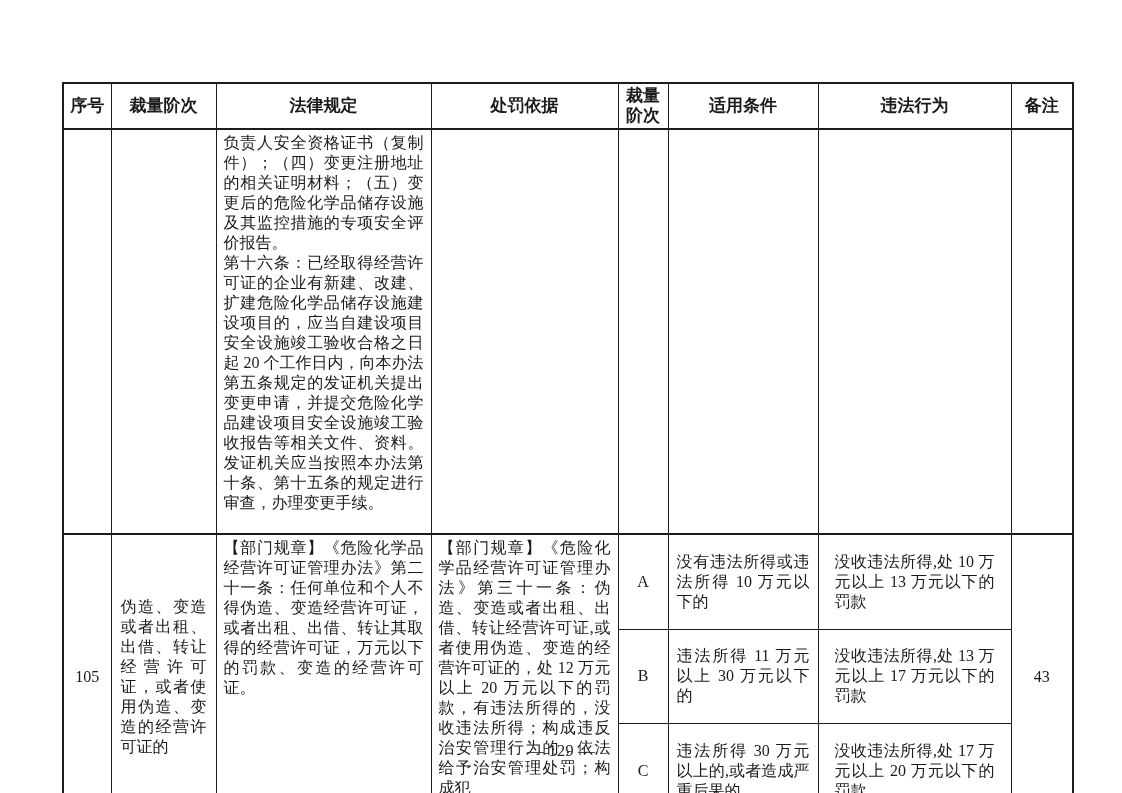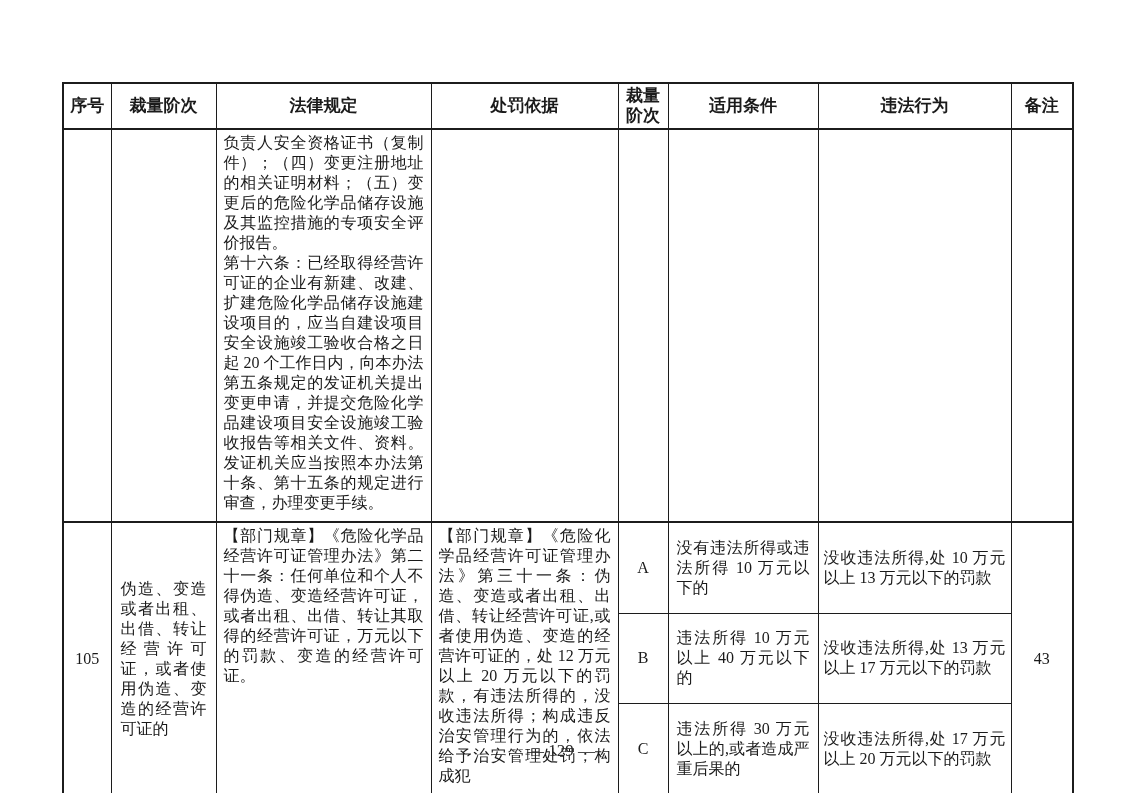--- a/index.html
+++ b/index.html
@@ -42,41 +42,41 @@
     vertical-align: middle;
     padding: 2px 2px;
     border-bottom-width: 2px;
   }
   tr.cont-row td { border-bottom: 2px solid #1c1c1c; }
 
   td.text-block {
     text-align: justify;
     vertical-align: top;
     white-space: pre-line;
-    padding: 3px 7px 8px 7px;
+    padding: 3px 7px 20px 7px;
   }
   td.center-cell {
     text-align: center;
     vertical-align: middle;
   }
   td.violation-cell {
     text-align: justify;
     vertical-align: middle;
     padding: 20px 9px;
     font-family: Liberation Serif, serif;
   }
   td.cond-cell {
     text-align: justify;
     vertical-align: middle;
     padding: 12px 8px;
   }
   td.std-cell {
     text-align: justify;
     vertical-align: middle;
-    padding: 2px 5px;
+    padding: 2px 16px;
   }
   .serif-num { font-family: "Liberation Serif", "DejaVu Serif", serif; }
 
   .page-footer {
     position: absolute;
     left: 0;
     right: 0;
     top: 741px;
     text-align: center;
     font-size: 17px;
@@ -128,21 +128,21 @@
     <td class="text-block" rowspan="3">【部门规章】《危险化学品经营许可证管理办法》第二十一条：任何单位和个人不得伪造、变造经营许可证，或者出租、出借、转让其取得的经营许可证，万元以下的罚款、变造的经营许可证。</td>
     <td class="text-block" rowspan="3">【部门规章】《危险化学品经营许可证管理办法》第三十一条：伪造、变造或者出租、出借、转让经营许可证,或者使用伪造、变造的经营许可证的，处 12 万元以上 20 万元以下的罚款，有违法所得的，没收违法所得；构成违反治安管理行为的，依法给予治安管理处罚；构成犯</td>
     <td class="center-cell serif-num">A</td>
     <td class="cond-cell">没有违法所得或违法所得 10 万元以下的</td>
     <td class="std-cell">没收违法所得,处 10 万元以上 13 万元以下的罚款</td>
     <td class="center-cell serif-num" rowspan="3">43</td>
   </tr>
 
   <tr class="tier-row" style="height:74px">
     <td class="center-cell serif-num">B</td>
-    <td class="cond-cell">违法所得 10 万元以上 40 万元以下的</td>
+    <td class="cond-cell">违法所得 11 万元以上 30 万元以下的</td>
     <td class="std-cell">没收违法所得,处 13 万元以上 17 万元以下的罚款</td>
   </tr>
 
   <tr class="tier-row" style="height:75px">
     <td class="center-cell serif-num">C</td>
     <td class="cond-cell">违法所得 30 万元以上的,或者造成严重后果的</td>
     <td class="std-cell">没收违法所得,处 17 万元以上 20 万元以下的罚款</td>
   </tr>
 </tbody>
   </table>

